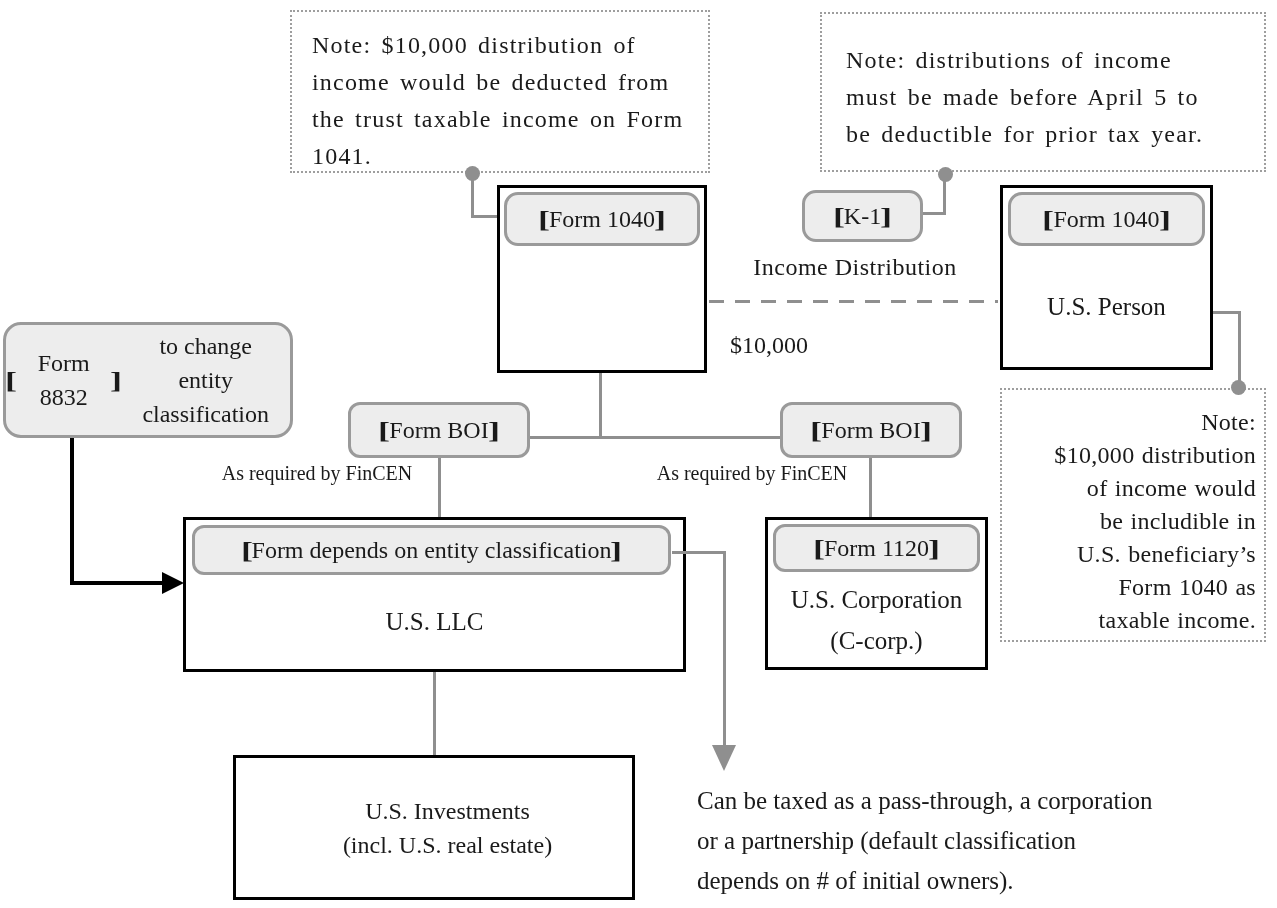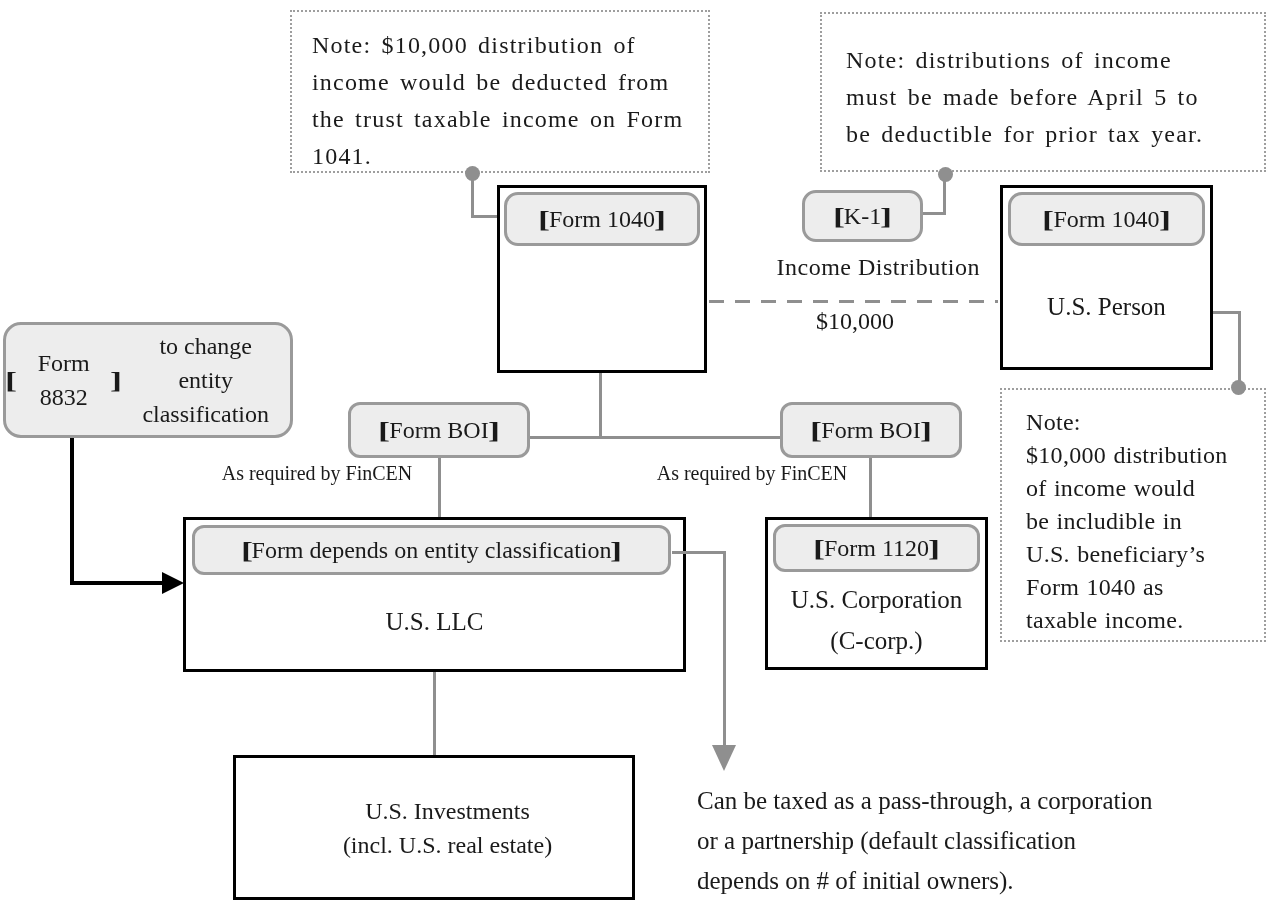--- a/index.html
+++ b/index.html
@@ -35,39 +35,39 @@
 
 <div class="stage">
 
   <div class="note" style="left:290px;top:10px;width:420px;height:163px;padding:15px 20px 0;">Note: $10,000 distribution of
 income would be deducted from
 the trust taxable income on Form
 1041.</div>
   <div class="note" style="left:820px;top:12px;width:446px;height:160px;padding:28px 24px 0;">Note: distributions of income
 must be made before April 5 to
 be deductible for prior tax year.</div>
-  <div class="note" style="left:1000px;top:388px;width:266px;height:254px;padding:16px 8px 0 24px;line-height:33px;letter-spacing:0.3px;word-spacing:1px;">Note:
+  <div class="note" style="left:1000px;top:388px;width:266px;height:254px;padding:16px 8px 0 24px;line-height:33px;letter-spacing:0.3px;word-spacing:1px;text-align:right;">Note:
 $10,000 distribution
 of income would
 be includible in
 U.S. beneficiary’s
 Form 1040 as
 taxable income.</div>
 
   <div class="dot" style="left:465px;top:166px;"></div>
   <div class="vline" style="left:471px;top:174px;width:3px;height:44px;"></div>
   <div class="hline" style="left:471px;top:215px;width:30px;height:3px;"></div>
 
   <div class="dot" style="left:938px;top:167px;"></div>
   <div class="vline" style="left:943px;top:175px;width:3px;height:40px;"></div>
   <div class="hline" style="left:921px;top:212px;width:25px;height:3px;"></div>
 
   <div class="dash" style="left:709px;top:300px;width:289px;"></div>
-  <div class="caption" style="left:730px;top:254px;width:250px;text-align:right;font-size:24px;letter-spacing:0.5px;">Income Distribution</div>
-  <div class="caption" style="left:730px;top:308px;width:250px;text-align:center;font-size:24px;">$10,000</div>
+  <div class="caption" style="left:730px;top:254px;width:250px;text-align:center;font-size:24px;letter-spacing:0.5px;">Income Distribution</div>
+  <div class="caption" style="left:730px;top:332px;width:250px;font-size:24px;">$10,000</div>
 
   <div class="nodebox" style="left:497px;top:185px;width:210px;height:188px;">
     <div class="formtag static" style="margin:4px 4px 0;height:54px;"><span class="br">[</span>Form 1040 <span class="br">]</span></div>
   </div>
 
   <div class="formtag abs" style="left:802px;top:190px;width:121px;height:52px;"><span class="br">[</span>K-1 <span class="br">]</span></div>
 
   <div class="nodebox" style="left:1000px;top:185px;width:213px;height:185px;">
     <div class="formtag static" style="margin:4px 5px 0;height:54px;"><span class="br">[</span>Form 1040 <span class="br">]</span></div>
     <div class="nodename">U.S. Person</div>

